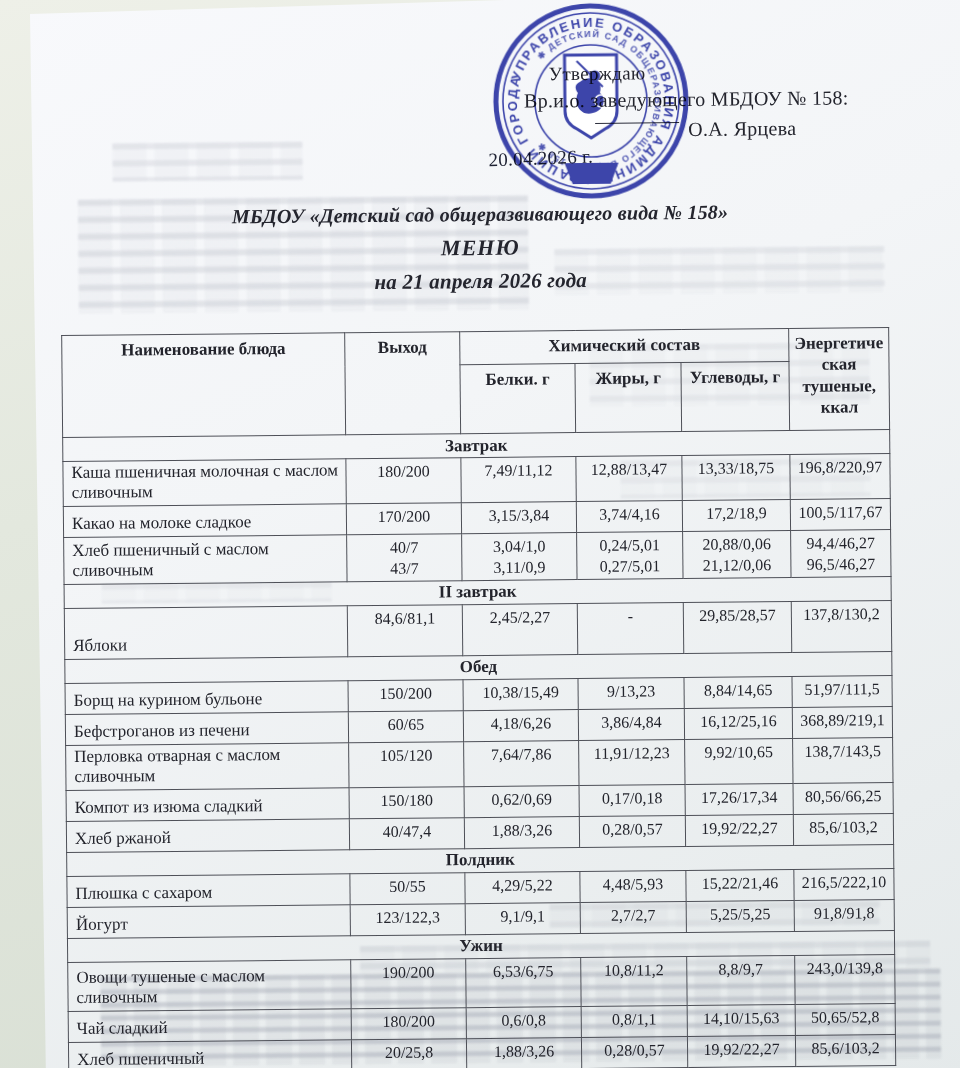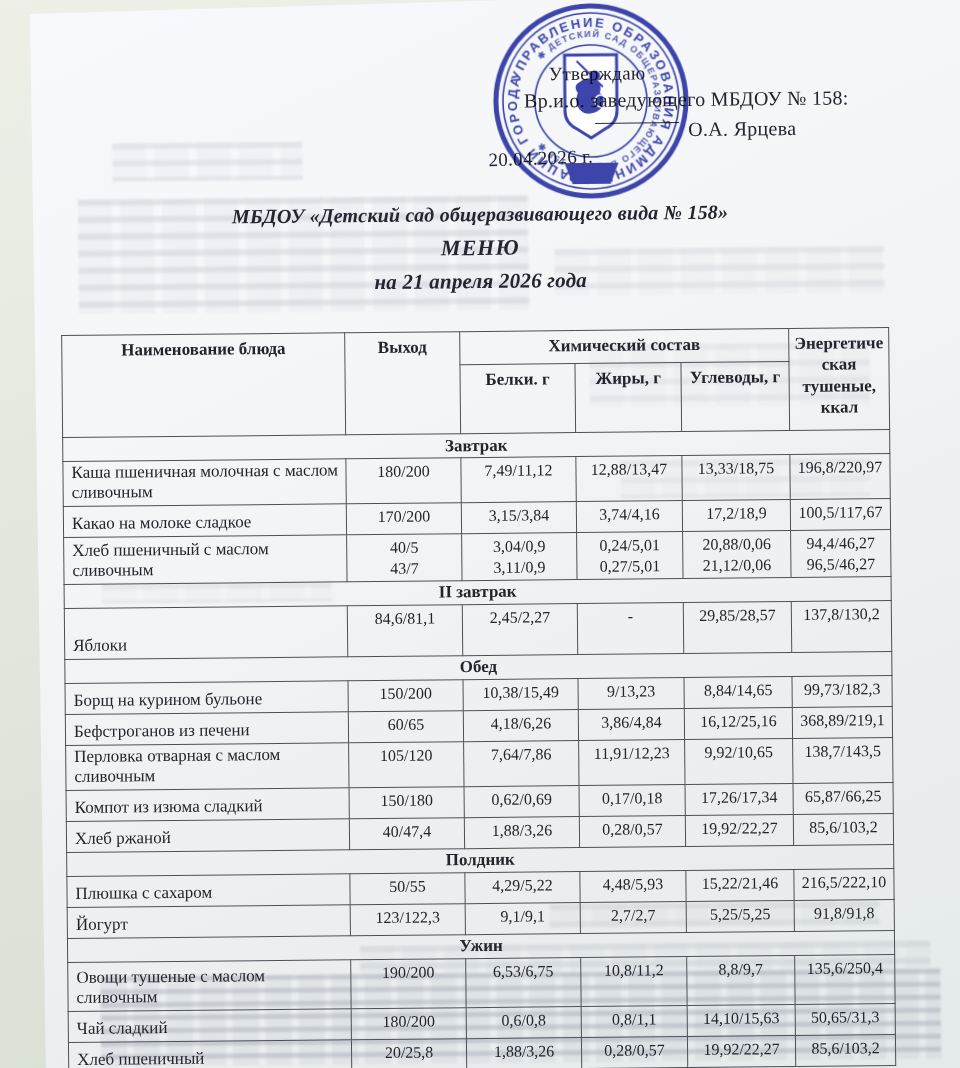--- a/index.html
+++ b/index.html
@@ -163,23 +163,23 @@
             <tr class="data-row" data-row="0-1">
               <td class="c-name">Какао на молоке сладкое</td>
               <td class="c-num">170/200</td>
               <td class="c-num">3,15/3,84</td>
               <td class="c-num">3,74/4,16</td>
               <td class="c-num">17,2/18,9</td>
               <td class="c-num">100,5/117,67</td>
             </tr>
             <tr class="data-row" data-row="0-2">
               <td class="c-name">Хлеб пшеничный с маслом сливочным</td>
-              <td class="c-num">40/5
+              <td class="c-num">40/7
 43/7</td>
-              <td class="c-num">3,04/0,9
+              <td class="c-num">3,04/1,0
 3,11/0,9</td>
               <td class="c-num">0,24/5,01
 0,27/5,01</td>
               <td class="c-num">20,88/0,06
 21,12/0,06</td>
               <td class="c-num">94,4/46,27
 96,5/46,27</td>
             </tr>
             <tr class="section-row">
               <td colspan="6">II завтрак</td>
@@ -194,21 +194,21 @@
             </tr>
             <tr class="section-row">
               <td colspan="6">Обед</td>
             </tr>
             <tr class="data-row" data-row="2-0">
               <td class="c-name">Борщ на курином бульоне</td>
               <td class="c-num">150/200</td>
               <td class="c-num">10,38/15,49</td>
               <td class="c-num">9/13,23</td>
               <td class="c-num">8,84/14,65</td>
-              <td class="c-num">99,73/182,3</td>
+              <td class="c-num">51,97/111,5</td>
             </tr>
             <tr class="data-row" data-row="2-1">
               <td class="c-name">Бефстроганов из печени</td>
               <td class="c-num">60/65</td>
               <td class="c-num">4,18/6,26</td>
               <td class="c-num">3,86/4,84</td>
               <td class="c-num">16,12/25,16</td>
               <td class="c-num">368,89/219,1</td>
             </tr>
             <tr class="data-row" data-row="2-2">
@@ -218,21 +218,21 @@
               <td class="c-num">11,91/12,23</td>
               <td class="c-num">9,92/10,65</td>
               <td class="c-num">138,7/143,5</td>
             </tr>
             <tr class="data-row" data-row="2-3">
               <td class="c-name">Компот из изюма сладкий</td>
               <td class="c-num">150/180</td>
               <td class="c-num">0,62/0,69</td>
               <td class="c-num">0,17/0,18</td>
               <td class="c-num">17,26/17,34</td>
-              <td class="c-num">65,87/66,25</td>
+              <td class="c-num">80,56/66,25</td>
             </tr>
             <tr class="data-row" data-row="2-4">
               <td class="c-name">Хлеб ржаной</td>
               <td class="c-num">40/47,4</td>
               <td class="c-num">1,88/3,26</td>
               <td class="c-num">0,28/0,57</td>
               <td class="c-num">19,92/22,27</td>
               <td class="c-num">85,6/103,2</td>
             </tr>
             <tr class="section-row">
@@ -256,29 +256,29 @@
             </tr>
             <tr class="section-row">
               <td colspan="6">Ужин</td>
             </tr>
             <tr class="data-row" data-row="4-0">
               <td class="c-name">Овощи тушеные с маслом сливочным</td>
               <td class="c-num">190/200</td>
               <td class="c-num">6,53/6,75</td>
               <td class="c-num">10,8/11,2</td>
               <td class="c-num">8,8/9,7</td>
-              <td class="c-num">135,6/250,4</td>
+              <td class="c-num">243,0/139,8</td>
             </tr>
             <tr class="data-row" data-row="4-1">
               <td class="c-name">Чай сладкий</td>
               <td class="c-num">180/200</td>
               <td class="c-num">0,6/0,8</td>
               <td class="c-num">0,8/1,1</td>
               <td class="c-num">14,10/15,63</td>
-              <td class="c-num">50,65/31,3</td>
+              <td class="c-num">50,65/52,8</td>
             </tr>
             <tr class="data-row" data-row="4-2">
               <td class="c-name">Хлеб пшеничный</td>
               <td class="c-num">20/25,8</td>
               <td class="c-num">1,88/3,26</td>
               <td class="c-num">0,28/0,57</td>
               <td class="c-num">19,92/22,27</td>
               <td class="c-num">85,6/103,2</td>
             </tr>
           </tbody>

